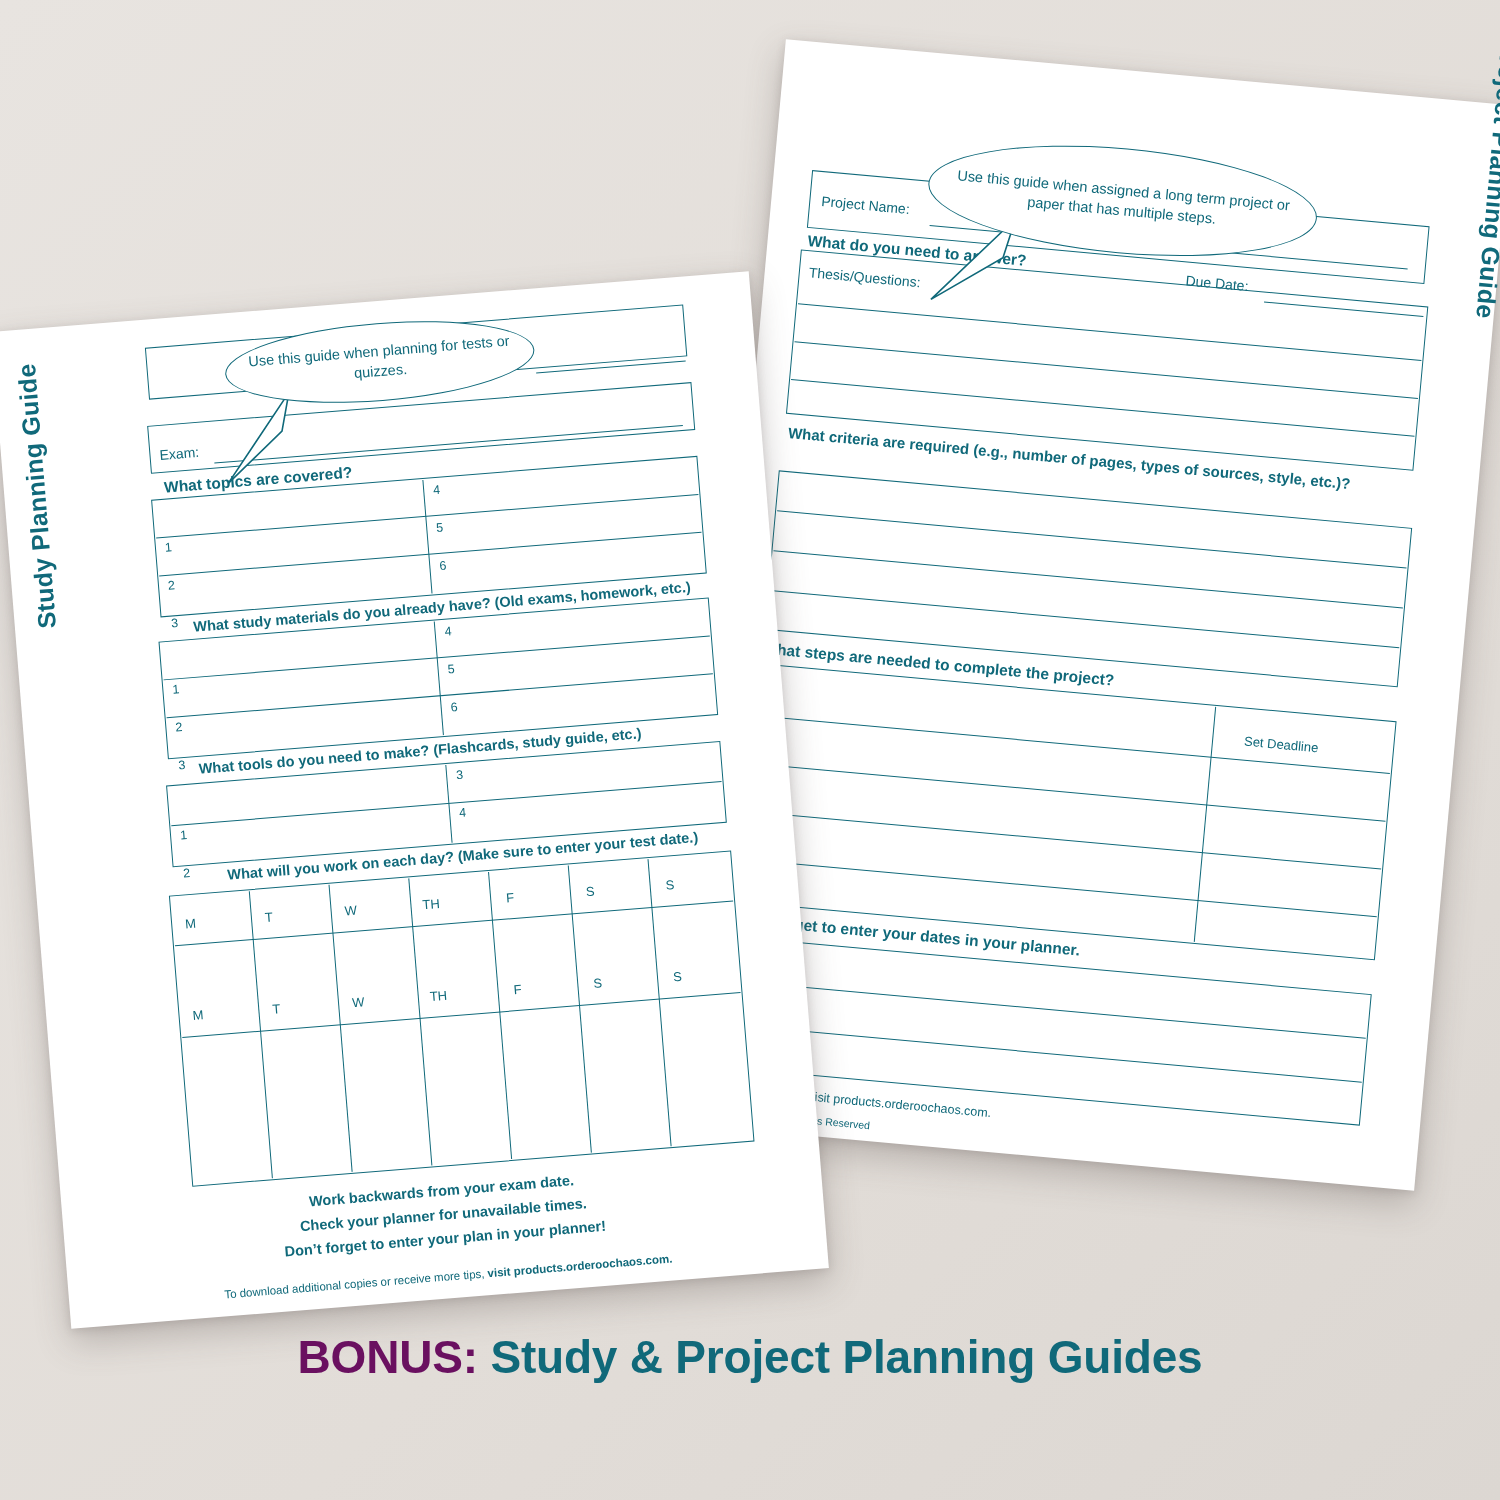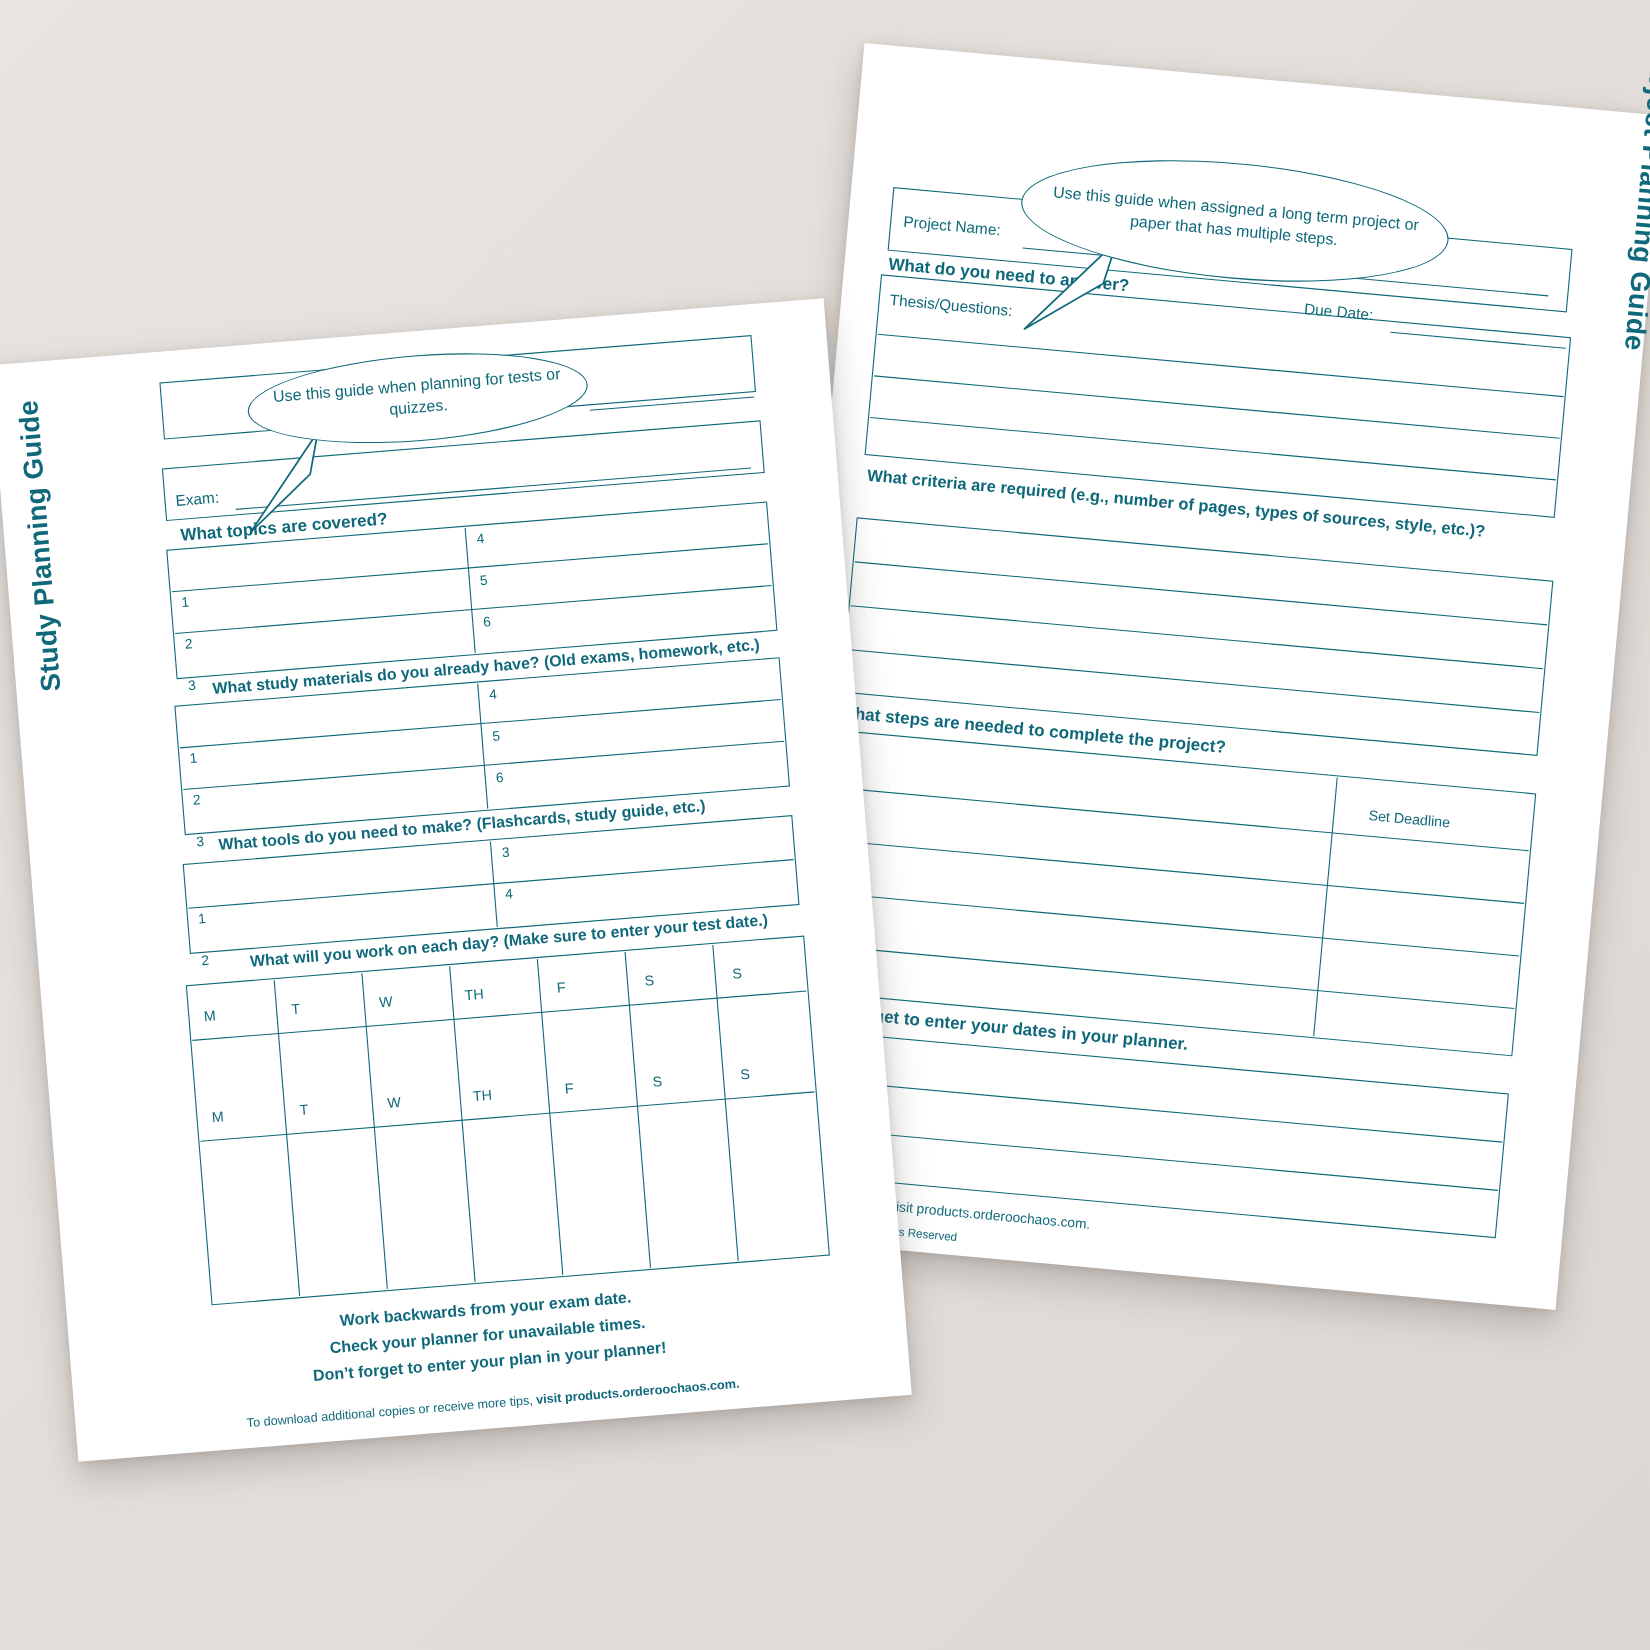--- a/index.html
+++ b/index.html
@@ -315,14 +315,18 @@
       <div class="tipline" style="top:884px;">Work backwards from your exam date.</div>
       <div class="tipline" style="top:908px;">Check your planner for unavailable times.</div>
       <div class="tipline" style="top:932px;">Don’t forget to enter your plan in your planner!</div>
 
       <div class="footnote" style="top:972px;">
         <span>To download additional copies or receive more tips, </span><b>visit products.orderoochaos.com.</b>
       </div>
     </div>
   </div>
 
+  <div class="caption">
+    <span class="bonus">BONUS:</span>
+    <span class="rest">Study &amp; Project Planning Guides</span>
+  </div>
 
 </div>
 
 </body></html>

